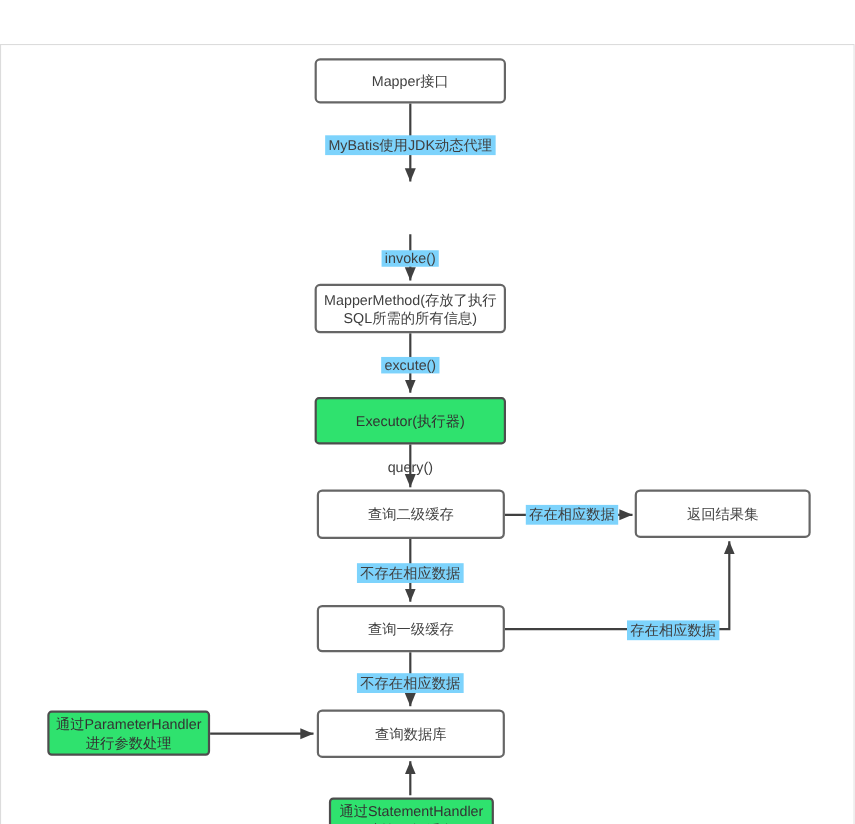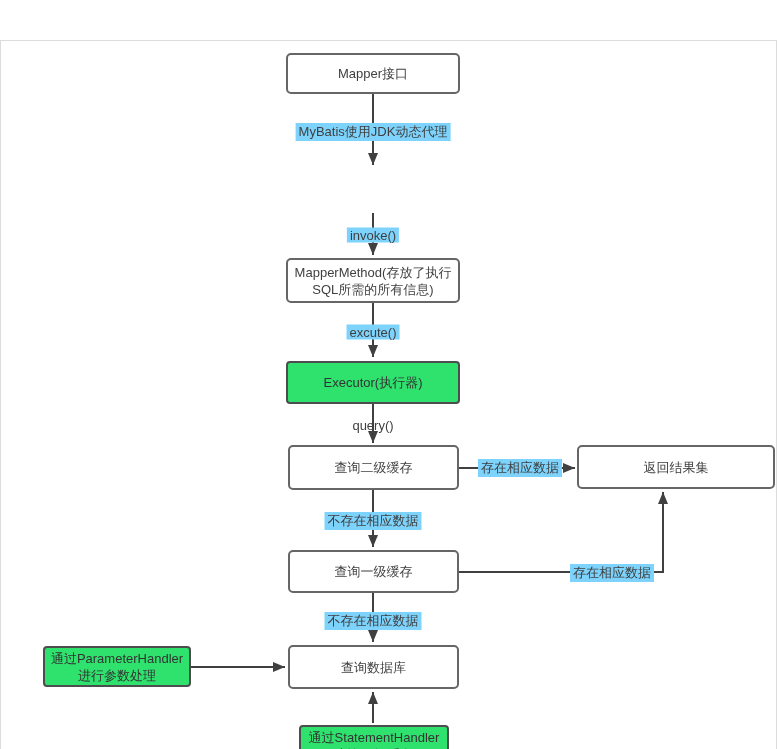--- a/index.html
+++ b/index.html
@@ -82,21 +82,21 @@
 
   <div class="node green" style="left:285px; top:320px; width:174px; height:43px;">Executor(执行器)</div>
 
   <div class="node" style="left:285px; top:217px; width:174px; height:45px;">
     <div>MapperMethod(存放了执行</div>
     <div>SQL所需的所有信息)</div>
   </div>
 
   <div class="node" style="left:287px; top:404px; width:171px; height:45px;">查询二级缓存</div>
 
-  <div class="node" style="left:576px; top:404px; width:198px; height:44px;">返回结果集</div>
+  <div class="node" style="left:576px; top:404px; width:160px; height:44px;">返回结果集</div>
 
   <div class="node" style="left:287px; top:509px; width:171px; height:43px;">查询一级缓存</div>
 
   <div class="node green" style="left:42px; top:605px; width:148px; height:41px;">
     <div>通过ParameterHandler</div>
     <div>进行参数处理</div>
   </div>
 
   <div class="node" style="left:287px; top:604px; width:171px; height:44px;">查询数据库</div>
 

